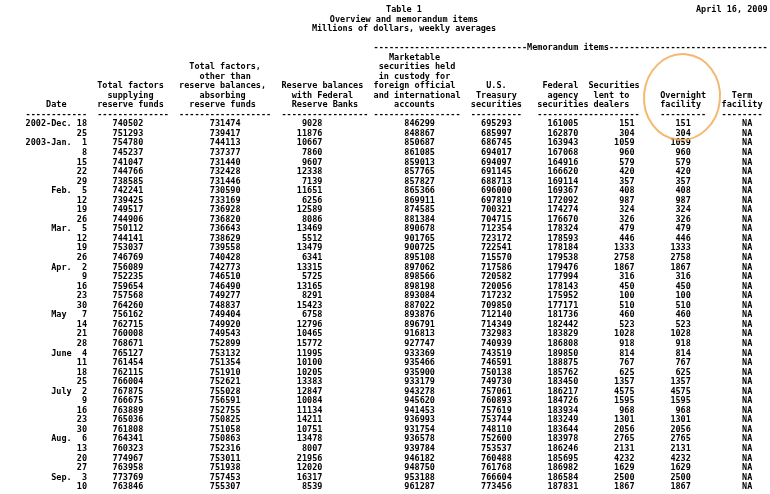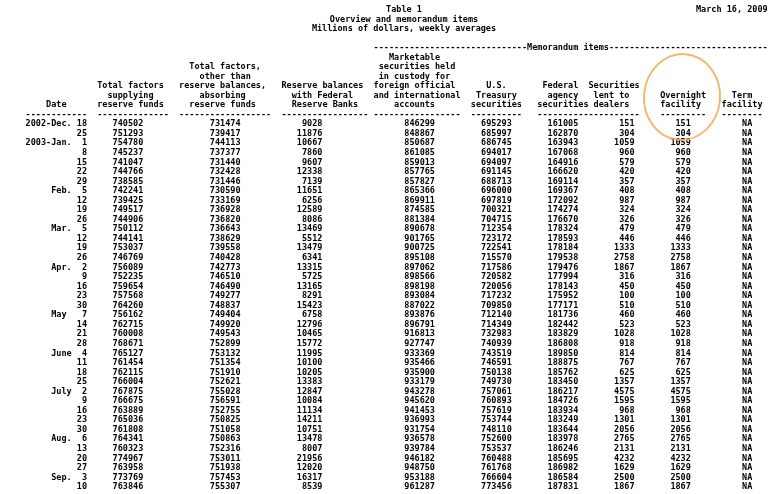--- a/index.html
+++ b/index.html
@@ -17,21 +17,21 @@
 <body>
 
 <div class="page">
 
   <div class="titles">
     <div class="line">Table 1</div>
     <div class="line">Overview and memorandum items</div>
     <div class="line">Millions of dollars, weekly averages</div>
   </div>
 
-  <div class="page-date line">March 16, 2009</div>
+  <div class="page-date line">April 16, 2009</div>
 
   <div class="table-pre">
       <div class="line">                                                                         ------------------------------Memorandum items-------------------------------          </div>
       <div class="line">                                                                            Marketable                                                                          </div>
       <div class="line">                                     Total factors,                       securities held                                                                       </div>
       <div class="line">                                       other than                         in custody for                                                                        </div>
       <div class="line">                   Total factors   reserve balances,   Reserve balances  foreign official      U.S.       Federal  Securities                                   </div>
       <div class="line">                     supplying         absorbing         with Federal    and international   Treasury      agency   lent to      Overnight     Term             </div>
       <div class="line">         Date      reserve funds     reserve funds       Reserve Banks       accounts       securities   securities dealers      facility    facility           </div>
       <div class="line">     ------------  --------------  ------------------  ----------------- -----------------  ----------   --------------------    ---------   --------           </div>

